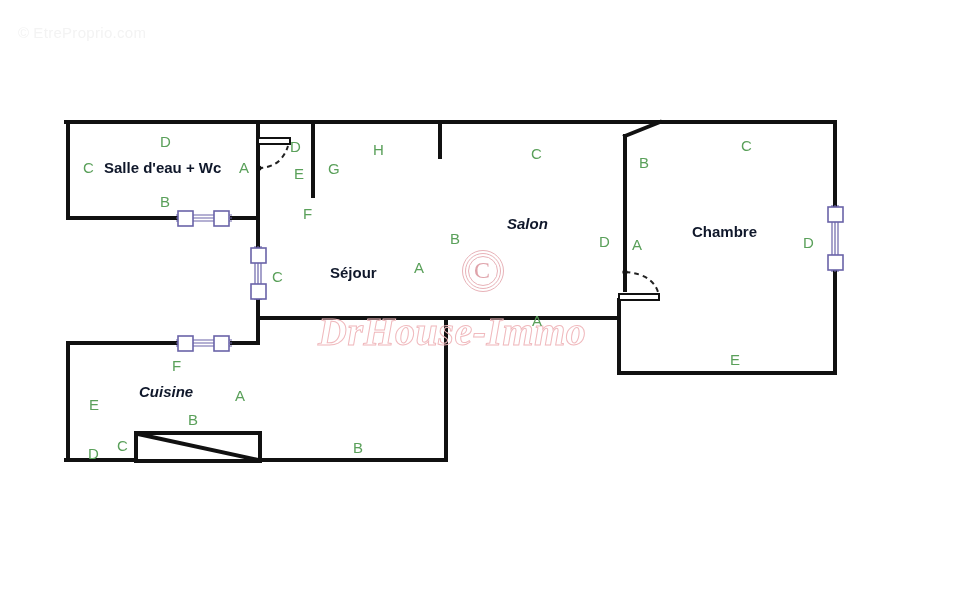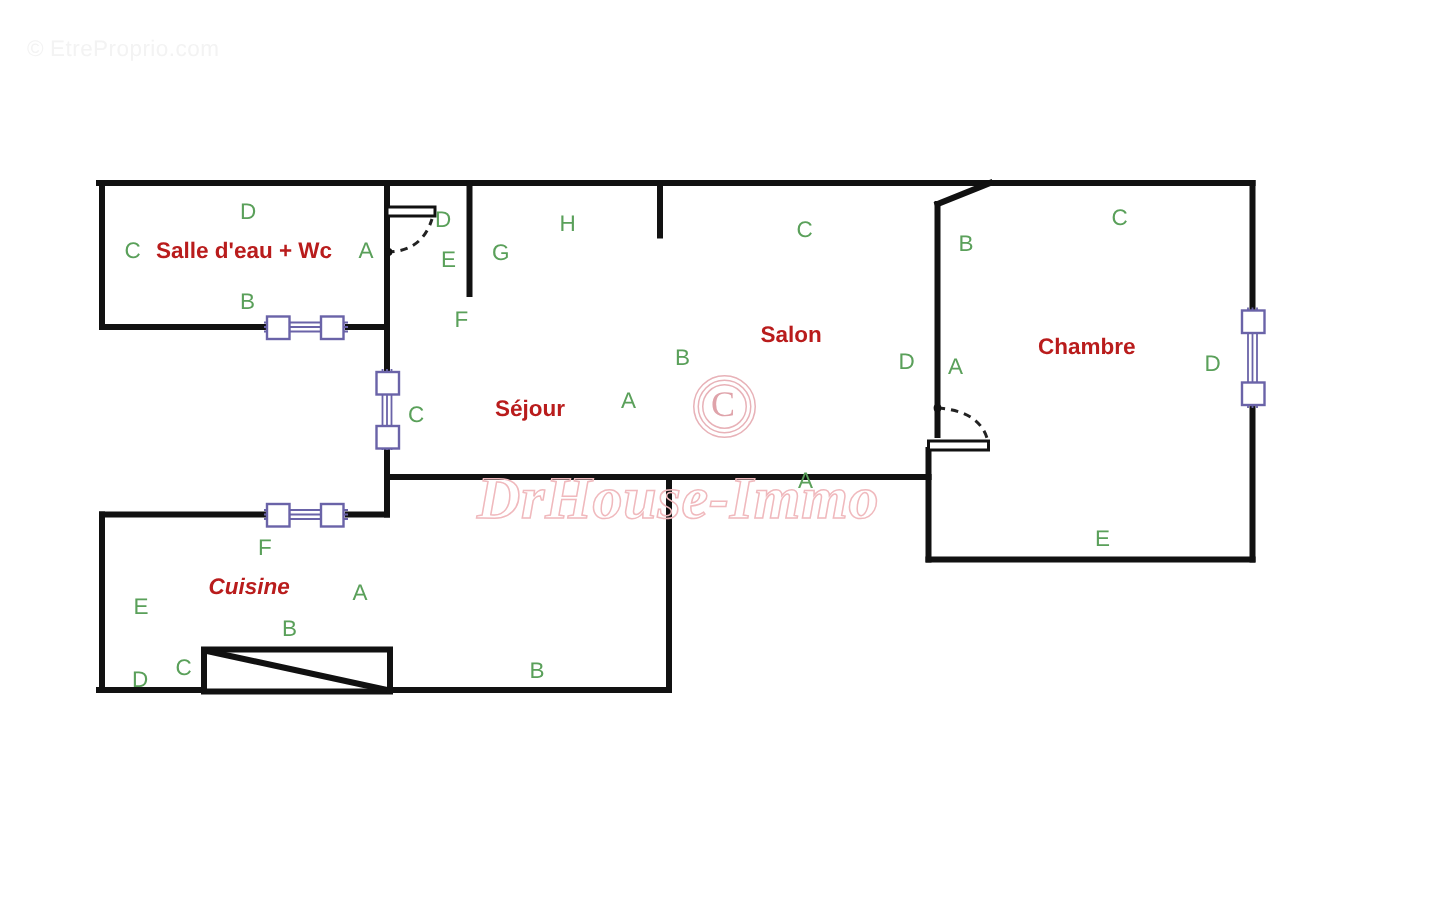--- a/index.html
+++ b/index.html
@@ -76,21 +76,21 @@
     left: 0; top: 0;
     width: 40px; height: 40px;
     line-height: 40px;
     text-align: center;
     font-size: 24px;
     font-family: "Liberation Serif", serif;
     color: #dfa3aa;
   }
   .room-label {
     position: absolute;
-    color: #b91c1c;
+    color: #0f172a;
     font-size: 15px;
     font-weight: bold;
     font-family: "Liberation Sans", sans-serif;
     white-space: nowrap;
     user-select: none;
   }
   .dim-label {
     position: absolute;
     color: #5aa05a;
     font-size: 15px;
@@ -199,21 +199,21 @@
   <div class="wm-copyright">
     <span class="ring r1"></span>
     <span class="ring r2"></span>
     <span class="ring r3"></span>
     <span class="cglyph">C</span>
   </div>
 
   <div id="room-labels">
       <div class="room-label" style="left: 104px; top: 159px;">Salle d'eau + Wc</div>
       <div class="room-label" style="left: 319px; top: 264px; margin-left: 11px;">Séjour</div>
-      <div class="room-label" style="left: 507px; top: 215px;">Salon</div>
+      <div class="room-label" style="left: 507px; top: 215px; font-style: italic;">Salon</div>
       <div class="room-label" style="left: 692px; top: 223px;">Chambre</div>
       <div class="room-label" style="left: 139px; top: 383px; font-style: italic;">Cuisine</div>
     </div>
 
   <div id="dimension-labels">
       <div class="dim-label" style="left: 160px; top: 133px;">D</div>
       <div class="dim-label" style="left: 83px; top: 159px;">C</div>
       <div class="dim-label" style="left: 239px; top: 159px;">A</div>
       <div class="dim-label" style="left: 160px; top: 193px;">B</div>
       <div class="dim-label" style="left: 290px; top: 138px;">D</div>

